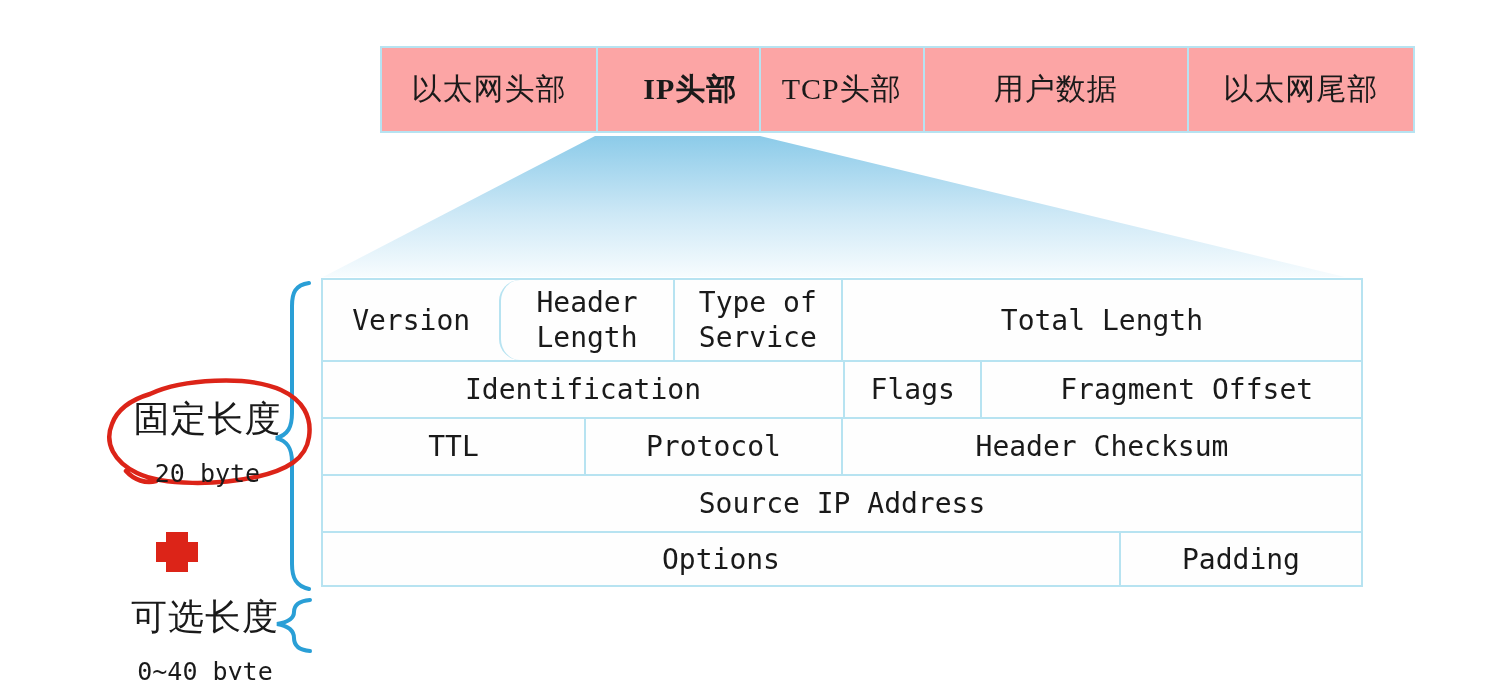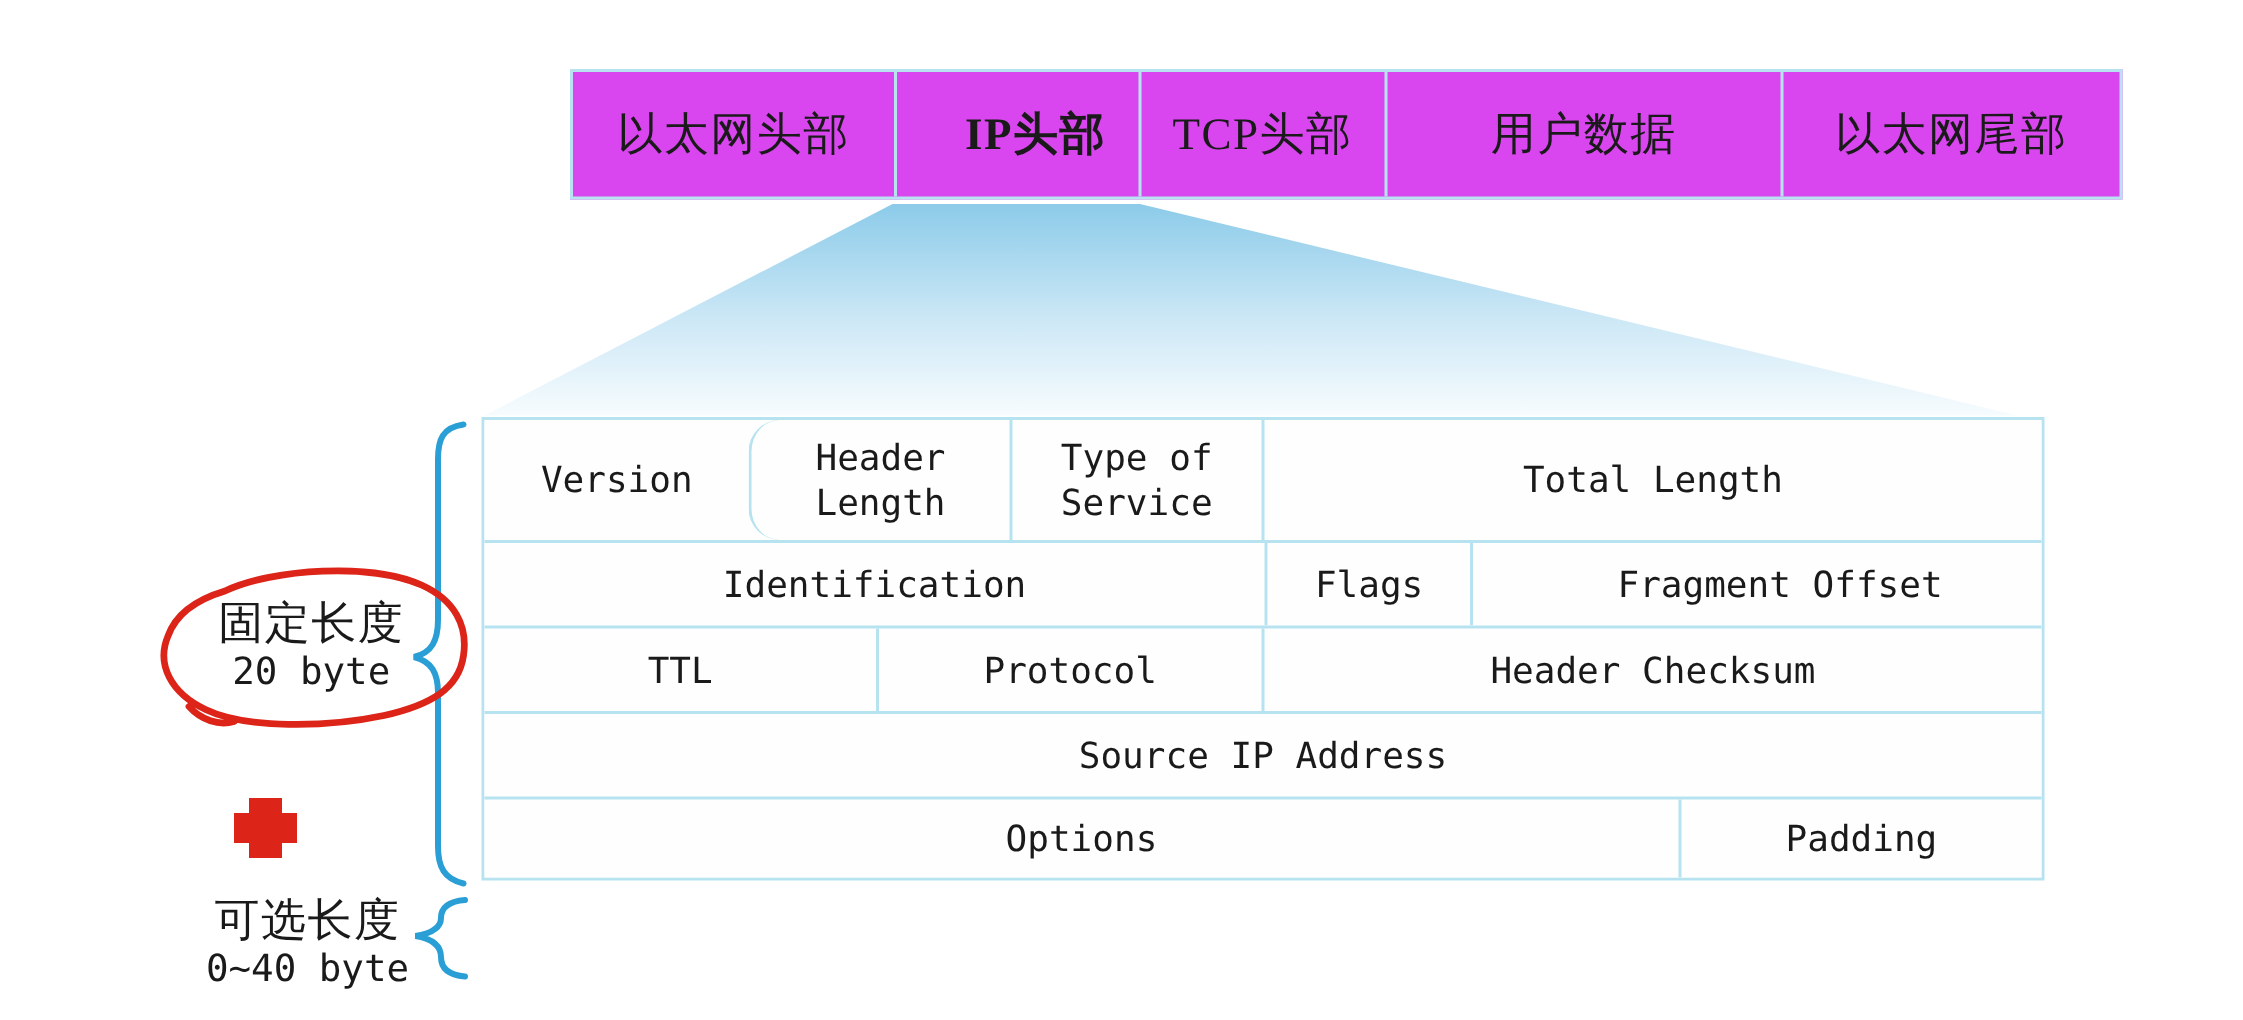--- a/index.html
+++ b/index.html
@@ -3,61 +3,61 @@
 <meta charset="utf-8">
 <style>
   html,body{margin:0;padding:0;background:#ffffff;}
   .canvas{
     position:relative;width:1495px;height:680px;background:#ffffff;overflow:hidden;
     font-family:"Liberation Serif","DejaVu Serif",serif;color:#1a1a1a;
   }
   
   .frame-row{
     position:absolute;left:380px;top:46px;width:1035px;height:87px;
-    display:flex;border:2px solid #b7e3f1;box-sizing:border-box;background:#d946ef;
+    display:flex;border:2px solid #b7e3f1;box-sizing:border-box;background:#fca5a5;
   }
   .frame-cell{
     display:flex;align-items:center;justify-content:center;
     font-size:30px;letter-spacing:1px;box-sizing:border-box;
     border-left:2px solid #b7e3f1;white-space:nowrap;
   }
   .frame-cell:first-child{border-left:none;}
   .fc0{flex:0 0 20.77%;}
   .fc1{flex:0 0 15.75%;font-weight:bold;padding-left:24px;}
   .fc2{flex:0 0 15.94%;}
   .fc3{flex:0 0 25.60%;}
   .fc4{flex:0 0 21.94%;}
   
   .overlay{position:absolute;left:0;top:0;width:1495px;height:680px;pointer-events:none;}
   
   .ip-table{
     position:absolute;left:321px;top:278px;width:1042px;
     display:flex;flex-direction:column;
     border:2px solid #b7e3f1;box-sizing:border-box;background:transparent;
-    font-family:"DejaVu Sans Mono","Liberation Mono",monospace;font-size:24px;justify-content:space-between;
+    font-family:"DejaVu Sans Mono","Liberation Mono",monospace;font-size:28px;justify-content:space-between;
   }
   .ip-row{display:flex;box-sizing:border-box;border-top:2px solid #b7e3f1;background:#fefefe;}
   .ip-row:first-child{border-top:none;}
   .r0{height:80px;} .r1{height:57px;} .r2{height:57px;}
   .r3{height:57px;} .r4{height:58px;} .r5{height:54px;}
   .ip-cell{
     display:flex;align-items:center;justify-content:center;text-align:center;
     box-sizing:border-box;border-left:2px solid #b7e3f1;line-height:1.25;
     padding:0 6px;
   }
   .ip-cell:first-child{border-left:none;}
   .w17a{flex:0 0 16.99%;} .w17b{flex:0 0 16.70%;border-radius:21px;} .w16{flex:0 0 16.21%;} .w50{flex:0 0 50.10%;}
   .w13{flex:0 0 13.24%;} .w37{flex:0 0 36.66%;padding-left:36px;}
   .w25a{flex:0 0 25.14%;} .w25b{flex:0 0 24.76%;}
   .w77{flex:0 0 76.68%;} .w23{flex:0 0 23.32%;}
   .wfull{flex:0 0 100%;}
   
   .note{position:absolute;text-align:center;line-height:1.15;}
-  .note .cjk{font-size:30px;letter-spacing:1px;display:block;}
-  .note .mono{font-family:"DejaVu Sans Mono","Liberation Mono",monospace;font-size:25px;display:block;}
+  .note .cjk{font-size:36px;letter-spacing:1px;display:block;}
+  .note .mono{font-family:"DejaVu Sans Mono","Liberation Mono",monospace;font-size:25px;display:block;margin-top:20px;}
   .note-fixed{left:120px;top:399px;width:175px;}
   .note-optional{left:115px;top:597px;width:180px;}
 </style>
 </head>
 <body>
 
 <div class="canvas">
 
   <svg class="overlay" viewBox="0 0 1495 680" aria-hidden="true">
     <defs>

